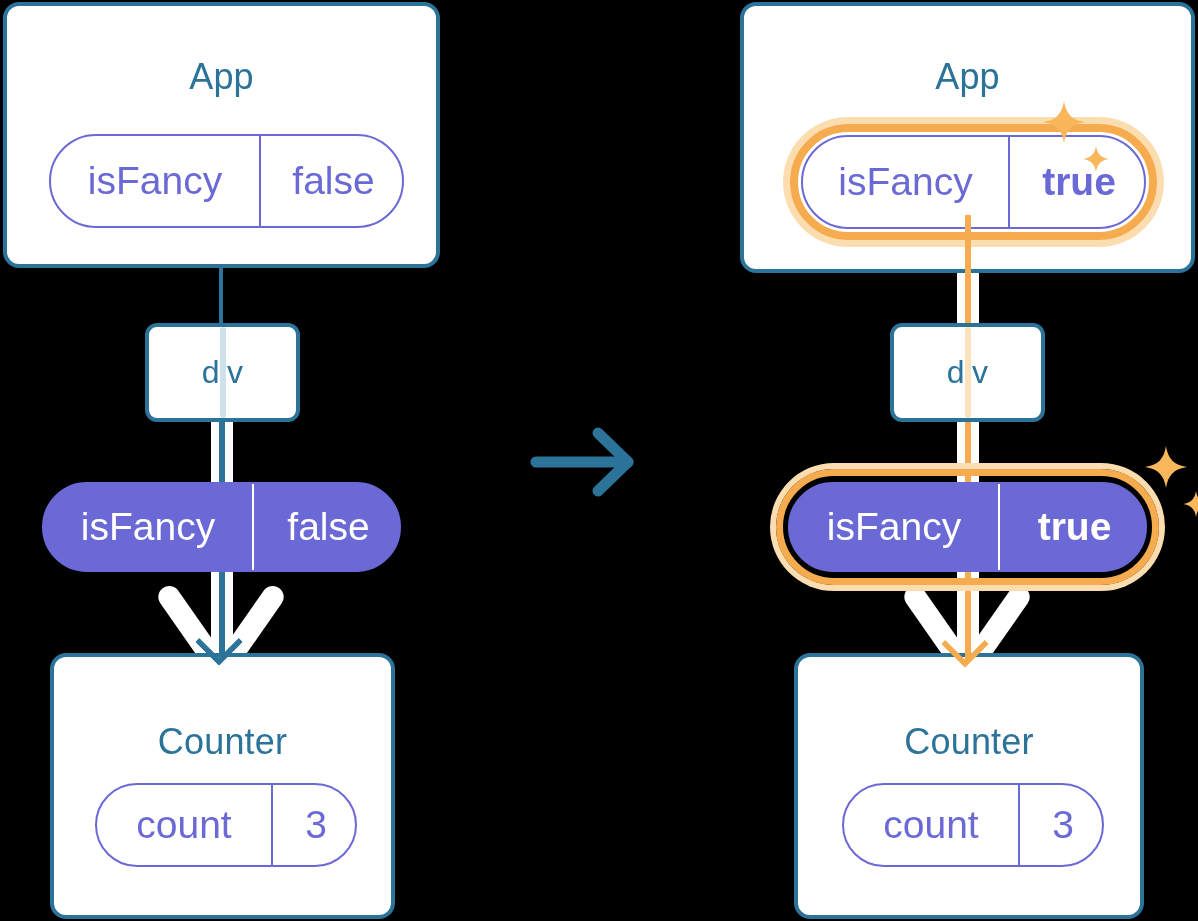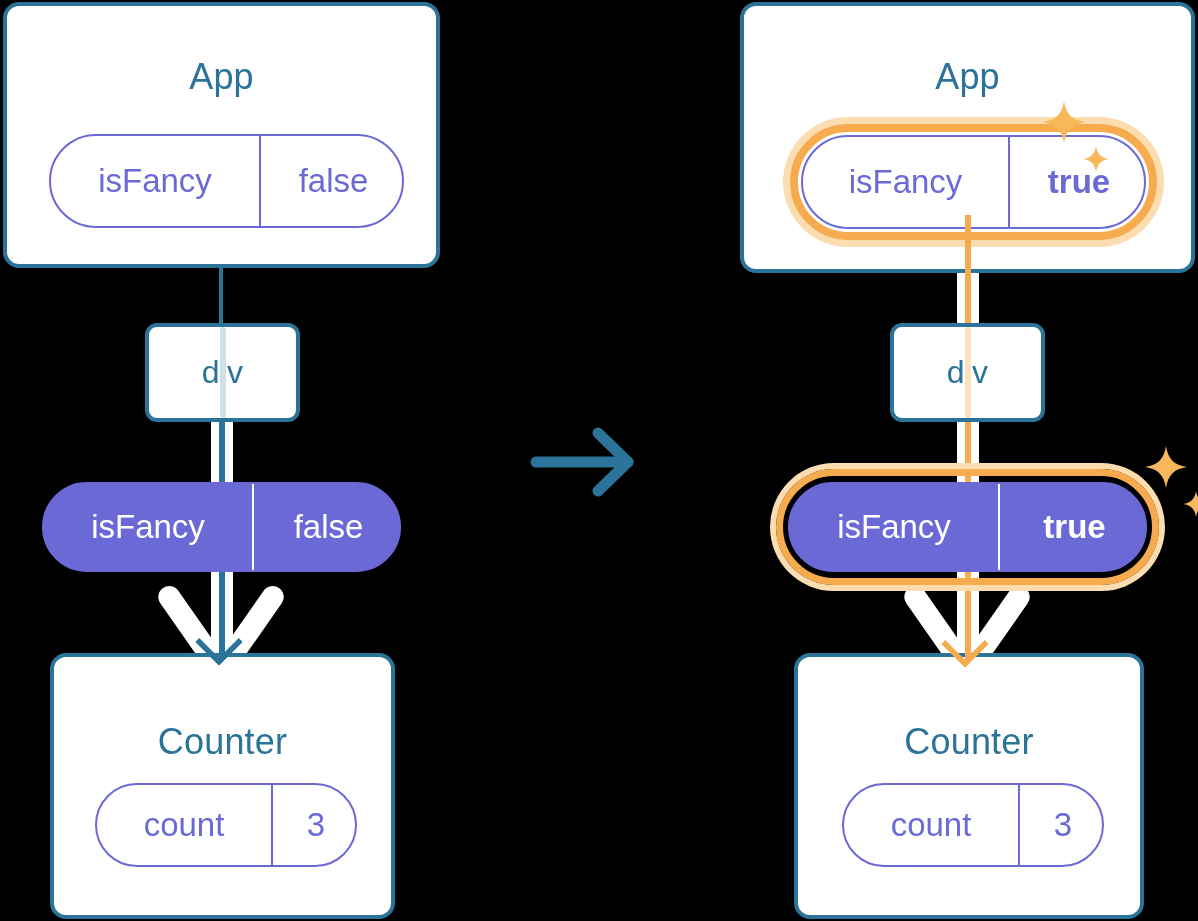--- a/index.html
+++ b/index.html
@@ -103,21 +103,21 @@
     align-items: stretch;
     box-sizing: border-box;
     border-radius: 999px;
     overflow: hidden;
     z-index: 6;
   }
   .pill .cell {
     display: flex;
     align-items: center;
     justify-content: center;
-    font-size: 33px;
+    font-size: 39px;
     box-sizing: border-box;
     white-space: nowrap;
   }
   .pill .cell.name  { flex: 0 0 auto; }
   .pill .cell.value { flex: 0 0 auto; }
 
   
   .pill.outline {
     background: #ffffff;
     border: 2px solid #6b69d6;

